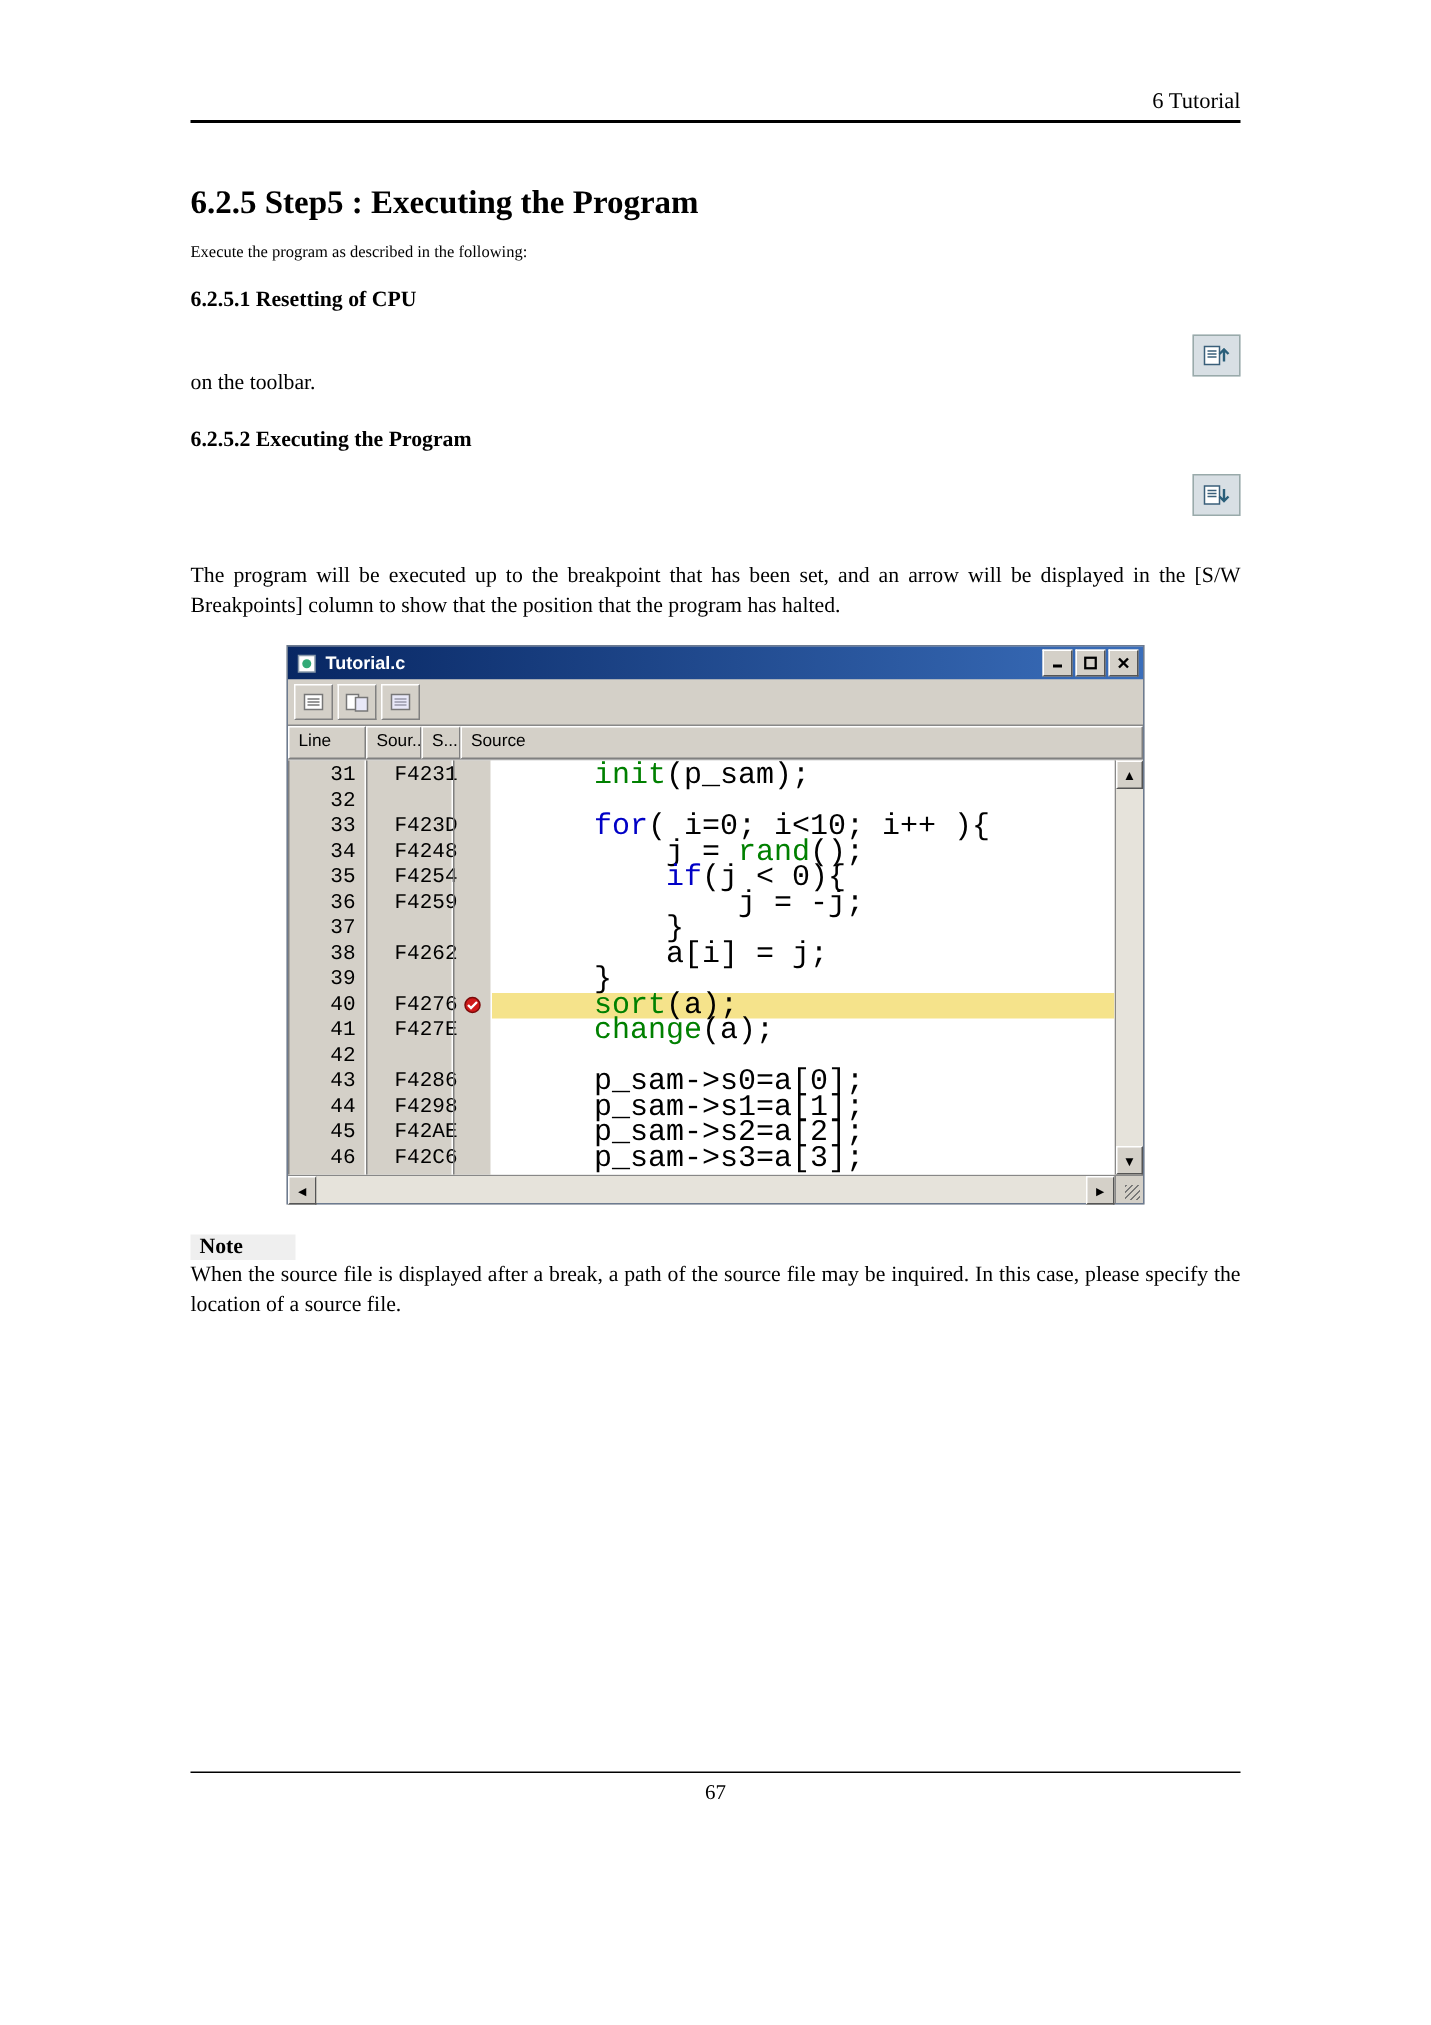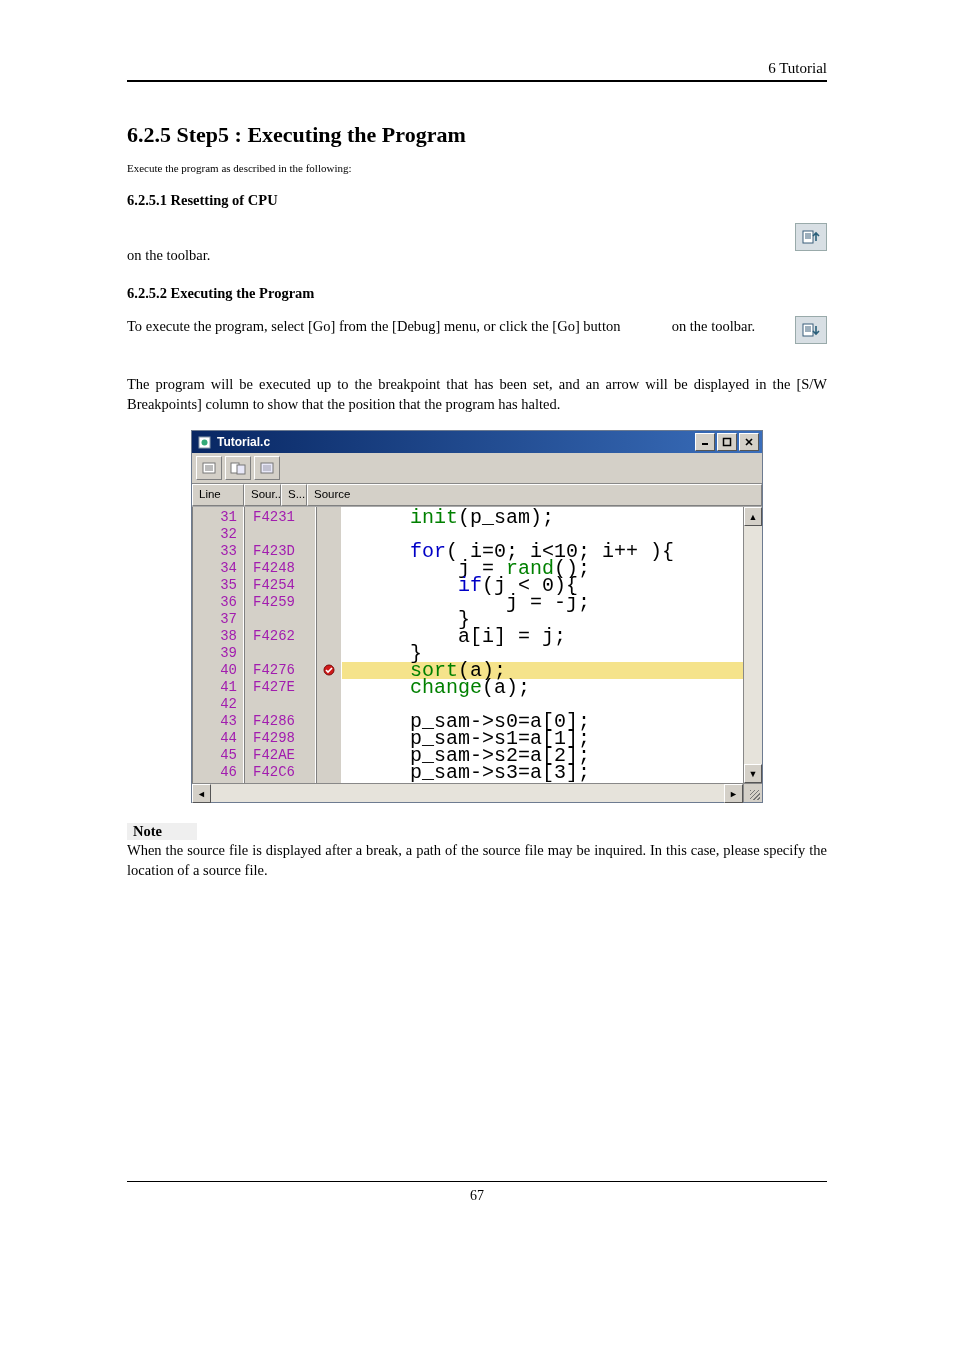--- a/index.html
+++ b/index.html
@@ -159,40 +159,40 @@
     display: flex;
     position: relative;
   }
   .gcol {
     border-right: 1px solid #fff;
     border-left: 1px solid #808080;
     box-sizing: border-box;
     padding-top: 2px;
   }
   .gcol-line { width: 52px; text-align: right; padding-right: 6px; }
-  .gcol-addr { width: 72px; text-align: left; padding-left: 8px; }
+  .gcol-addr { width: 58px; text-align: left; padding-left: 18px; }
   .gcol-bp   { width: 26px; text-align: center; padding-left:0; }
   .codearea {
     flex: 1;
     background: #fff;
     font-family: "Courier New", monospace;
     font-size: 20px;
     padding: 2px 0 2px 20px;
     white-space: pre;
     line-height: 17px;
     color: #000;
     position: relative;
     overflow: hidden;
   }
   .gutter .row {
     height: 17px;
     line-height: 17px;
     font-family: "Courier New", monospace;
     font-size: 14px;
-    color: #a21caf;
+    color: #000000;
   }
   .bp-mark {
     display:inline-block; width:12px; height:12px;
     position: relative; top:2px;
   }
   .kw-green { color: #008000; }
   .kw-blue  { color: #0000c6; }
   .hl-line {
     position: absolute;
     left: 0; right: 0;
@@ -283,25 +283,20 @@
 
   <div class="exec-block">
     <div class="floaticon">
       <svg width="20" height="18" viewBox="0 0 20 18">
         <rect x="2" y="3" width="10" height="12" fill="#fff" stroke="#3a5f7a" stroke-width="1"></rect>
         <line x1="4" y1="6" x2="10" y2="6" stroke="#3a5f7a"></line>
         <line x1="4" y1="8" x2="10" y2="8" stroke="#3a5f7a"></line>
         <line x1="4" y1="10" x2="10" y2="10" stroke="#3a5f7a"></line>
         <path d="M15 5 L15 13 M12 10 L15 13 L18 10" stroke="#2a5f7a" stroke-width="1.6" fill="none"></path>
       </svg>
-    </div>
-    <div class="reset-text">
-      <span>To execute the program, select [Go] from the [Debug] menu, or click the [Go] button</span>
-      <span style="display:inline-block; width:44px;"></span>
-      <span>on the toolbar.</span>
     </div>
     <div style="clear:both"></div>
   </div>
 
   <p class="body-justify">The program will be executed up to the breakpoint that has been set, and an arrow will be displayed in the [S/W Breakpoints] column to show that the position that the program has halted.</p>
 
   <div class="codewin">
     <div class="titlebar">
       <span class="app-icon">
         <svg width="13" height="13" viewBox="0 0 13 13">

